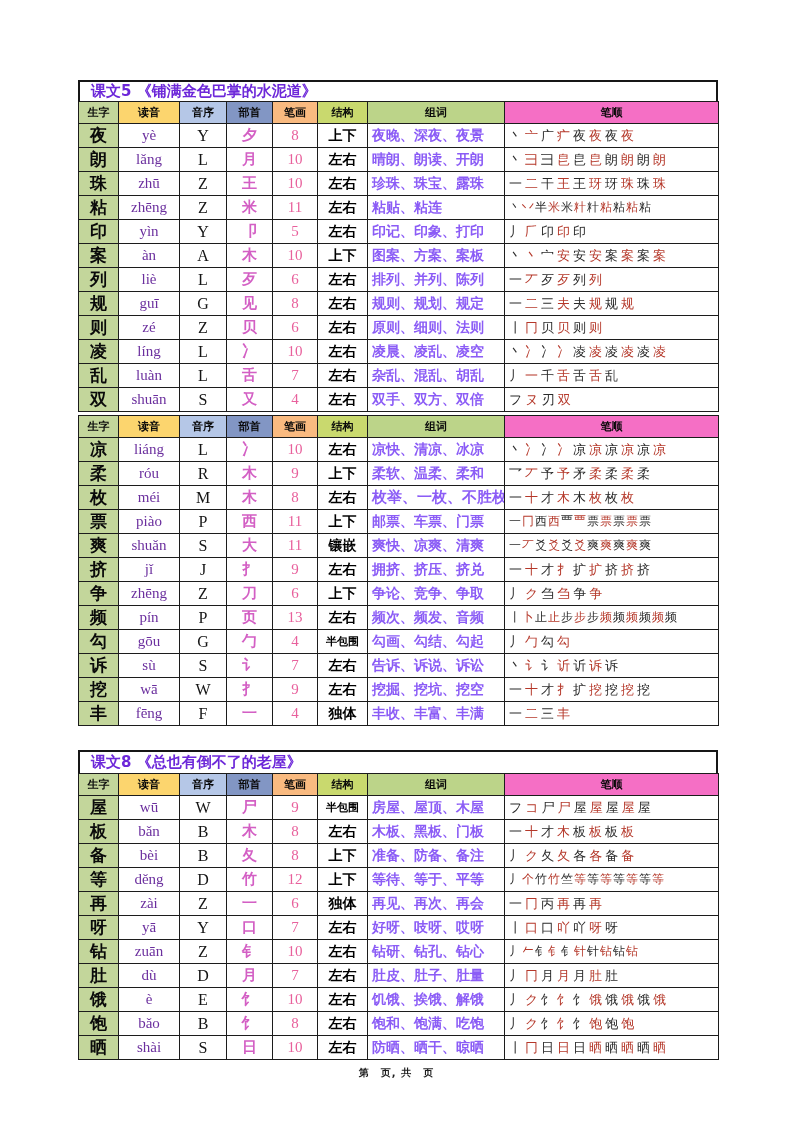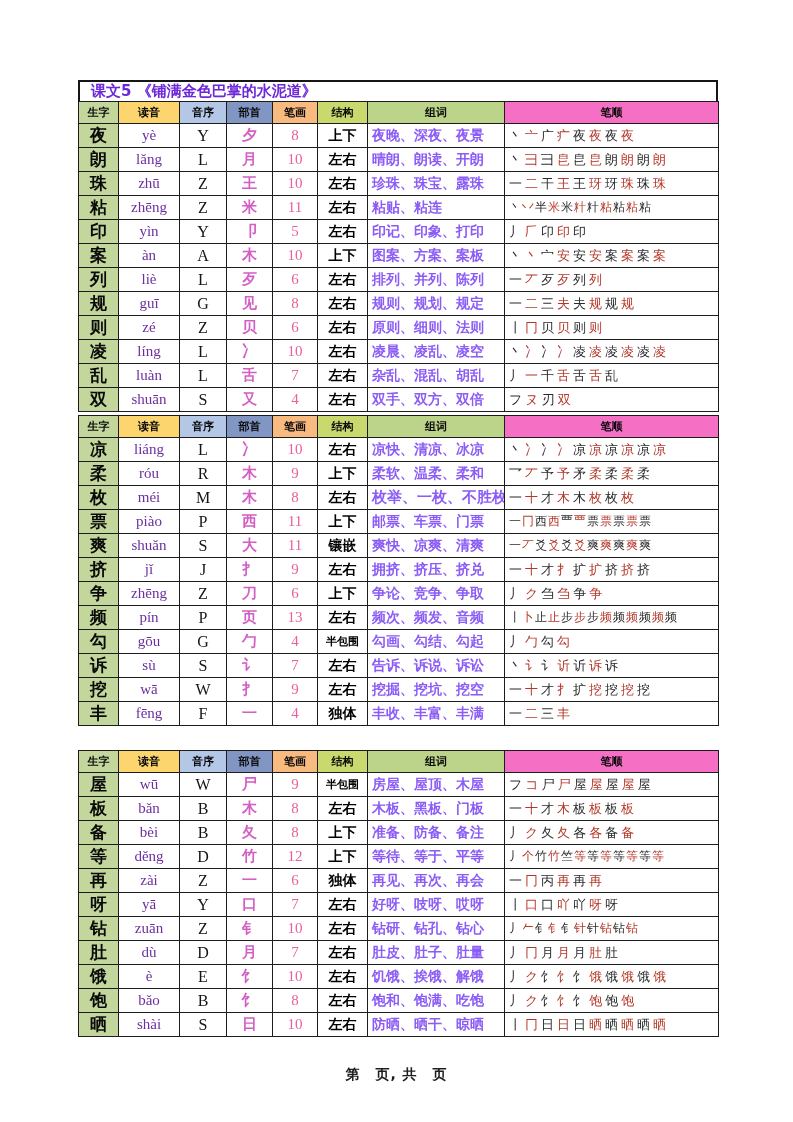--- a/index.html
+++ b/index.html
@@ -45,21 +45,21 @@
   .c-struct{font-weight:bold;font-size:14px;color:#000;}
   .c-struct.small{font-size:11px;}
   .c-words{font-weight:bold;font-size:14px;color:#8b5cf6;text-align:left;padding-left:4px;}
   .c-words.small{font-size:15px;}
   .c-order{text-align:left;padding-left:4px;font-size:13px;letter-spacing:3px;}
   .c-order.long{font-size:12px;letter-spacing:1px;}
   .sk-b{color:#2b2b2b;} .sk-r{color:#b5382a;}
 
   .footer{
     position:absolute;top:1066px;left:0;width:100%;text-align:center;
-    font-size:14px;font-weight:bold;color:#1d1d1d;letter-spacing:1px;
+    font-size:10px;font-weight:bold;color:#1d1d1d;letter-spacing:1px;
   }
 </style>
 </head>
 <body>
 
 <section class="lesson" id="t0">
   <div class="t-title">课文5 《铺满金色巴掌的水泥道》</div>
   <table>
     <colgroup>
         <col style="width:40px">
@@ -373,20 +373,21 @@
     <td class="c-count">4</td>
     <td class="c-struct">独体</td>
     <td class="c-words">丰收、丰富、丰满</td>
     <td class="c-order"><span class="sk-b">一</span><span class="sk-r">二</span><span class="sk-b">三</span><span class="sk-r">丰</span></td>
   </tr>
 </tbody>
   </table>
 </section>
 
 <section class="lesson" id="t2">
+  <div class="t-title">课文8 《总也有倒不了的老屋》</div>
   <table>
     <colgroup>
         <col style="width:40px">
         <col style="width:61px">
         <col style="width:47px">
         <col style="width:46px">
         <col style="width:45px">
         <col style="width:50px">
         <col style="width:137px">
         <col style="width:214px">

